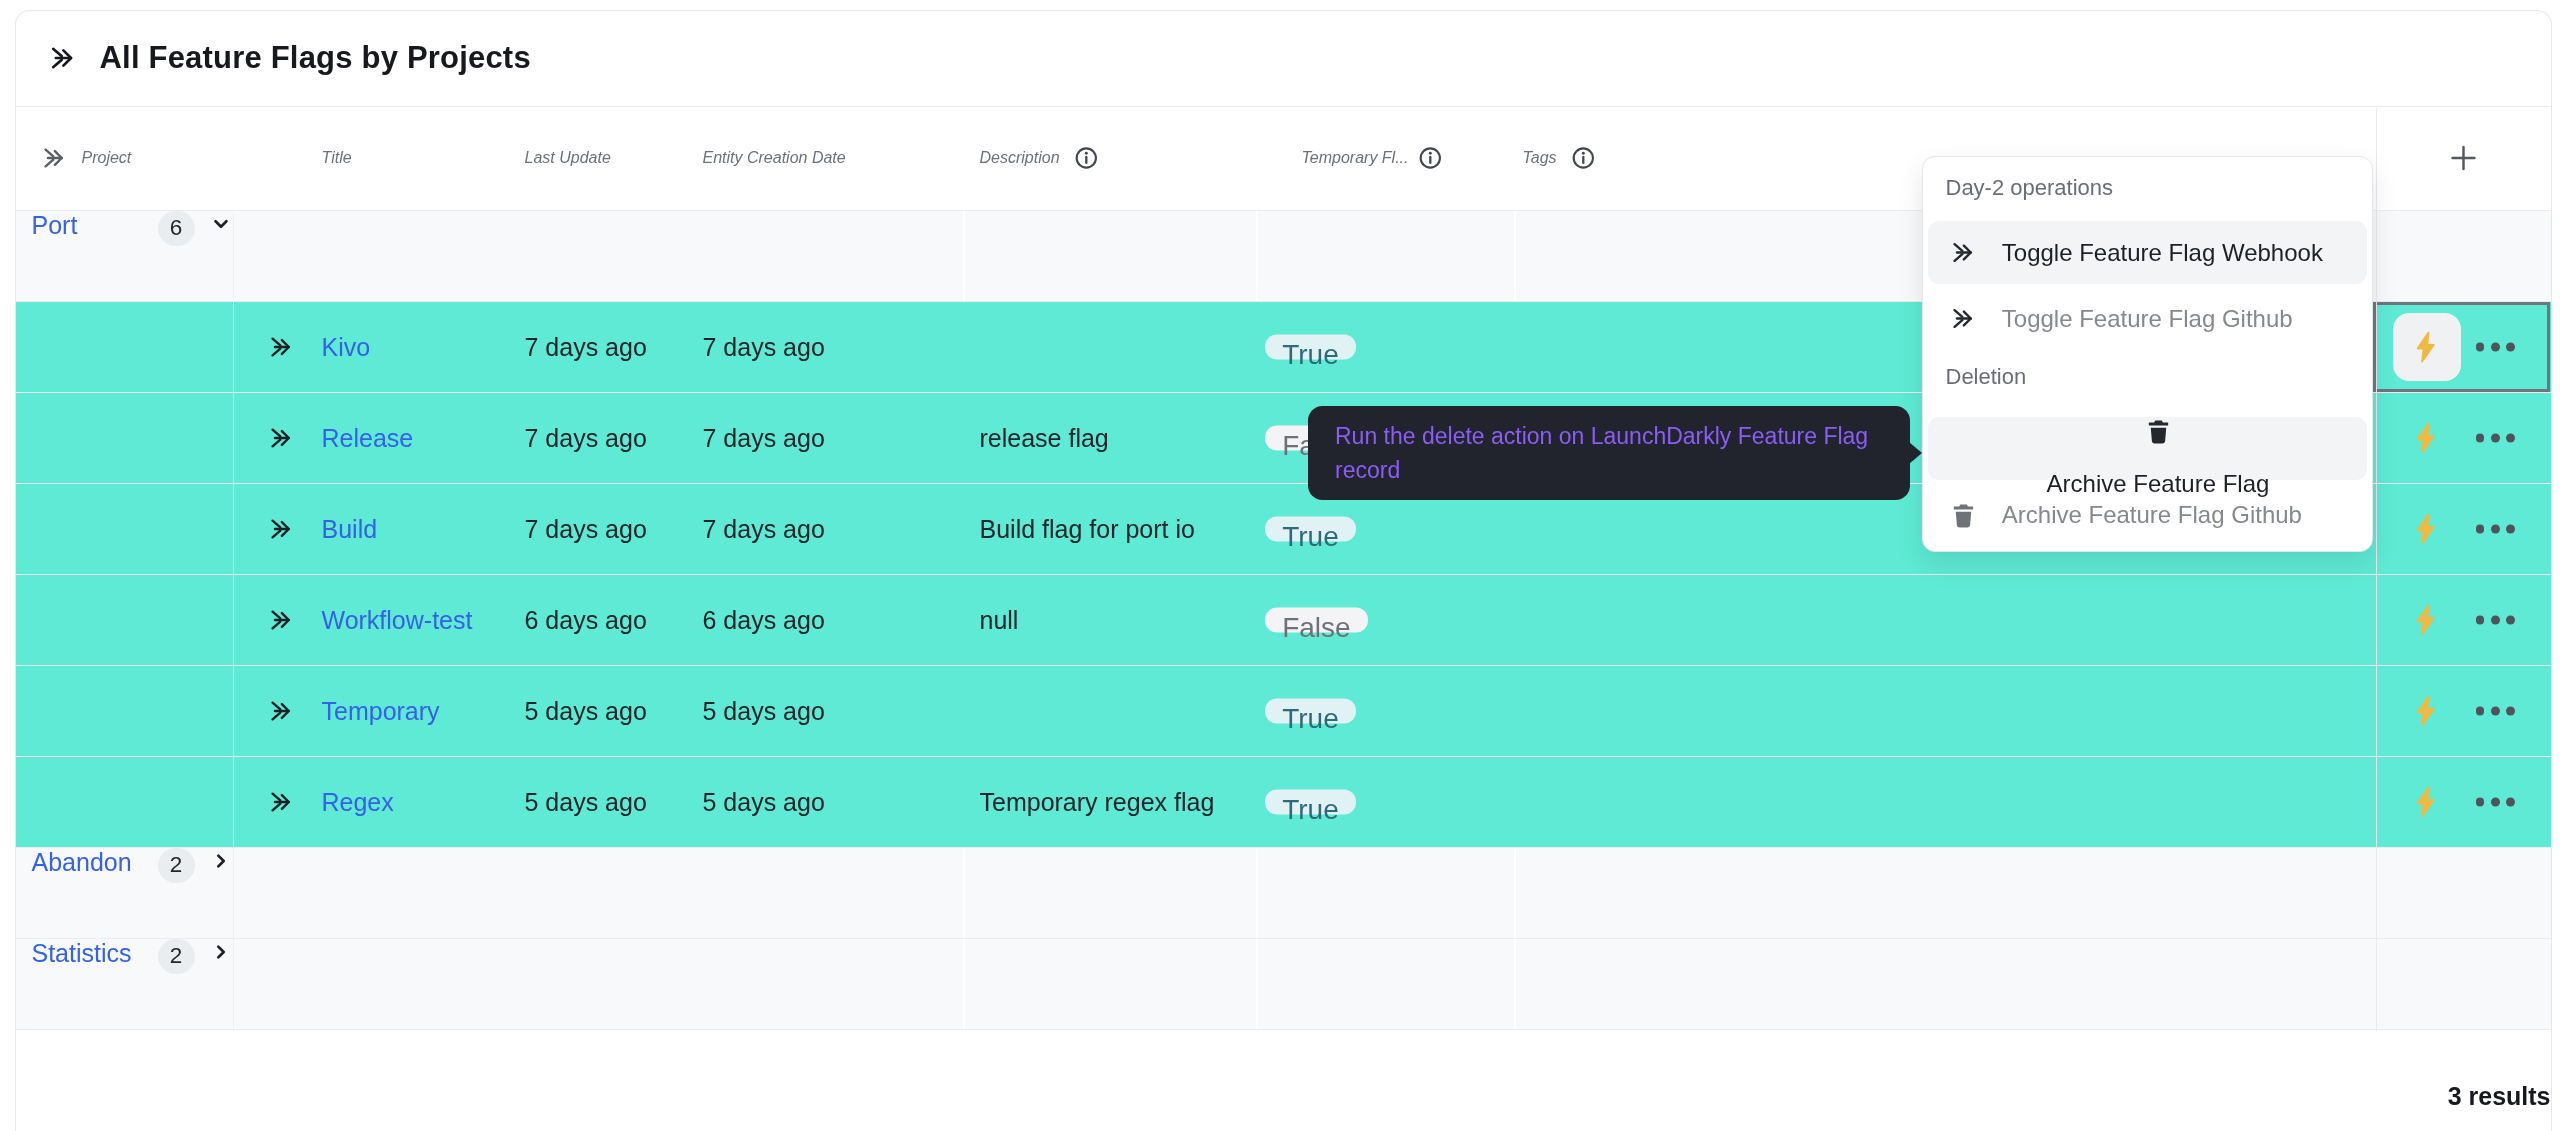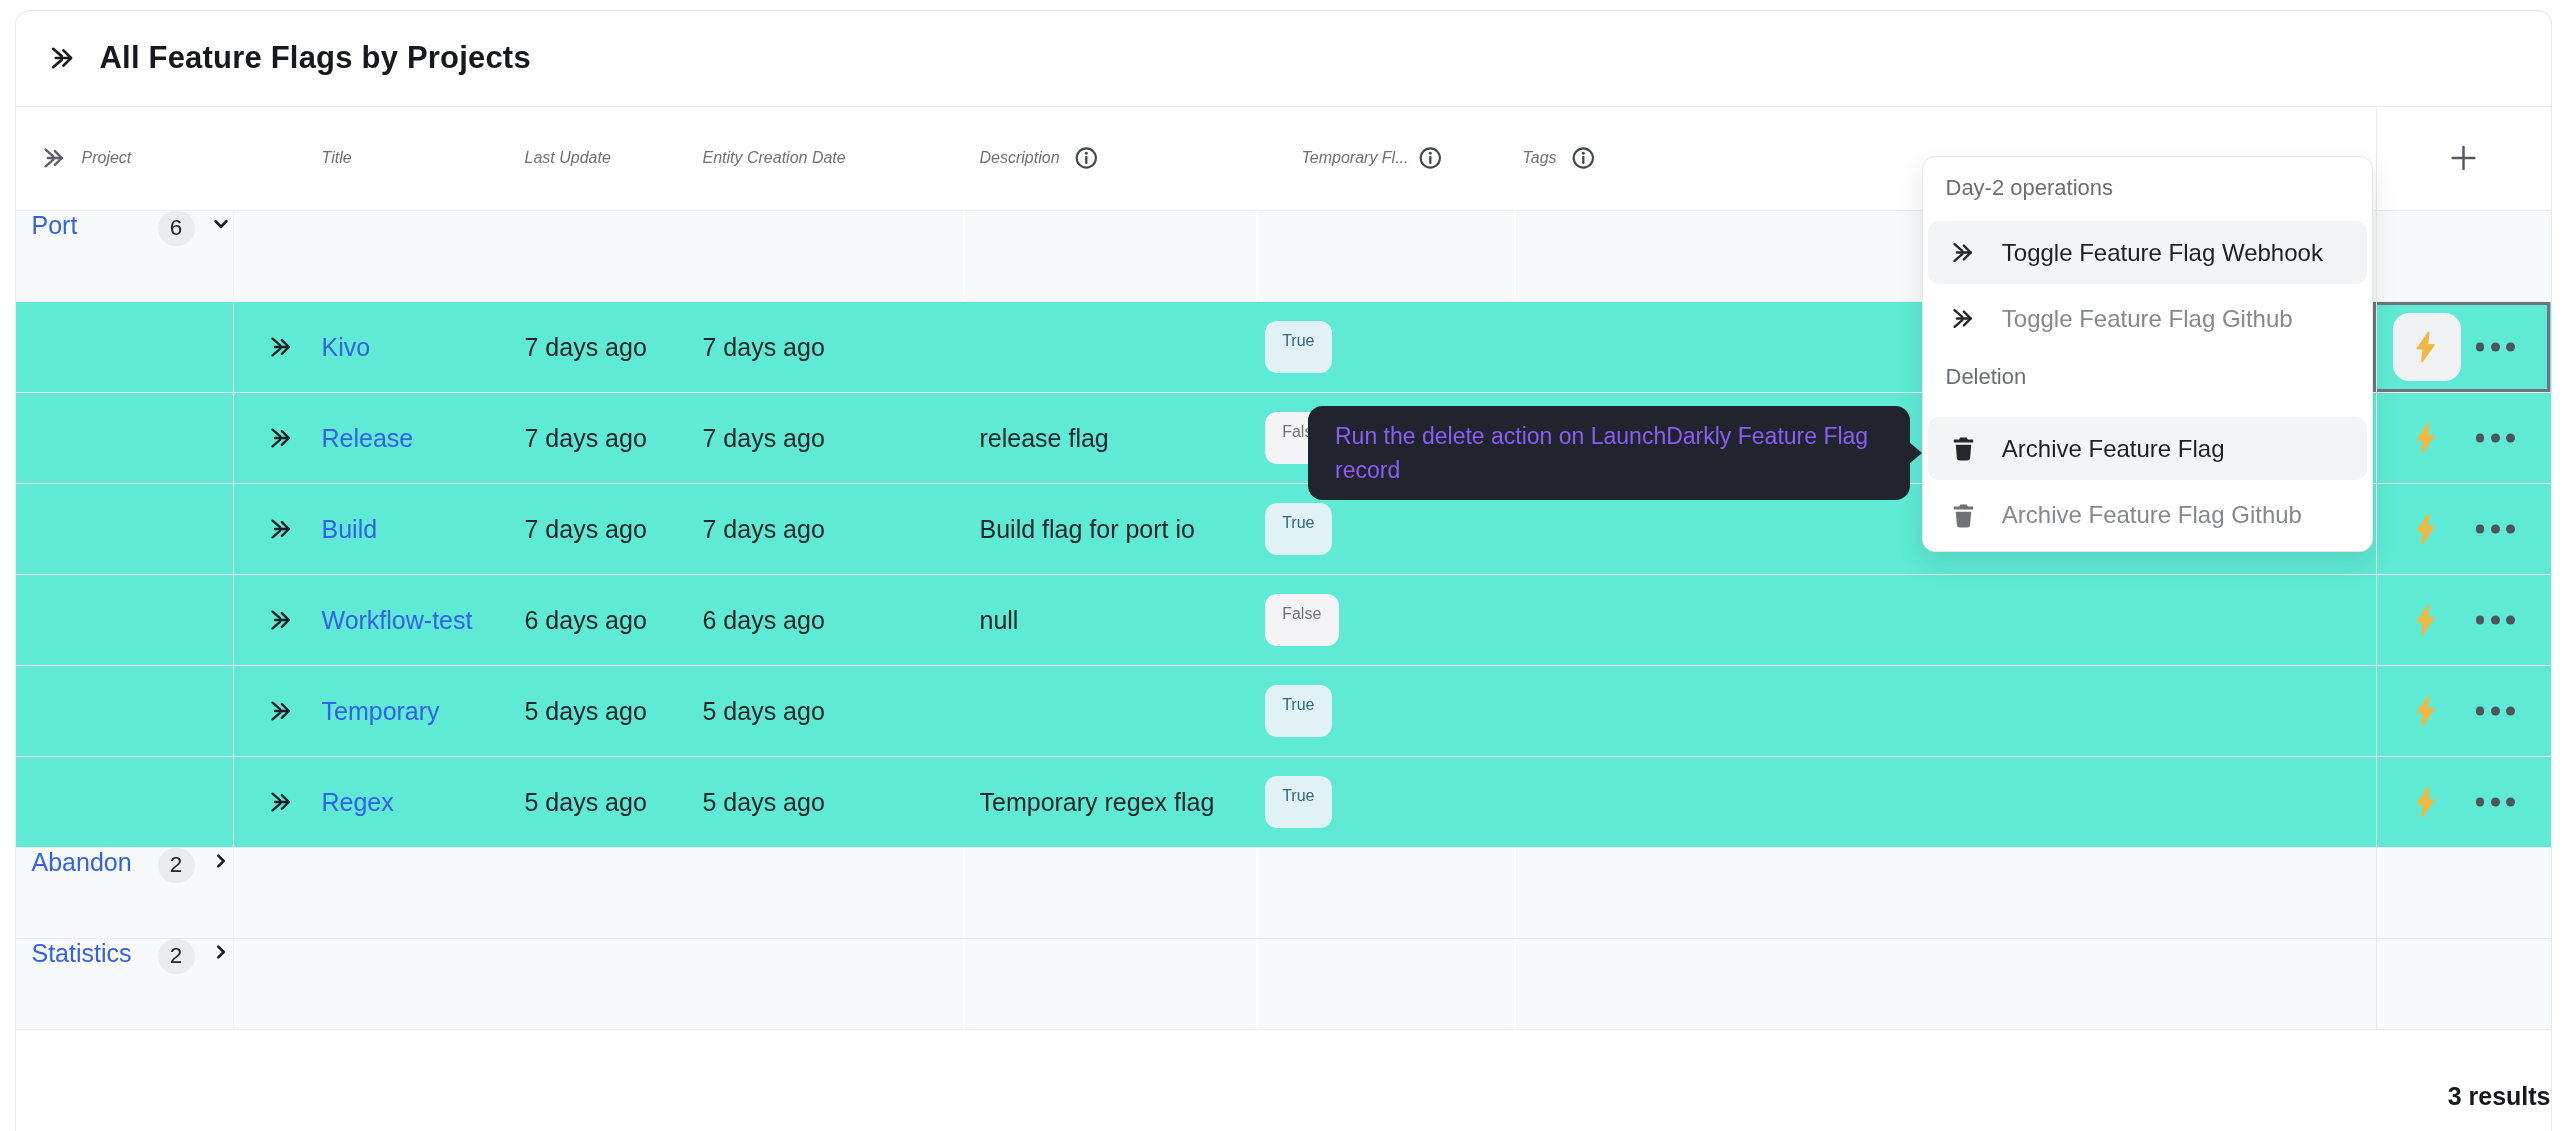--- a/index.html
+++ b/index.html
@@ -36,21 +36,21 @@
   
   .tbody{position:relative;}
   .row{position:relative;height:91px;box-sizing:border-box;border-bottom:1.6px solid #ececee;background:#5eead4;}
   .row.grp{background:#f8f9fa;display:flex;align-items:flex-start;padding-left:16px;}
   .cell{position:absolute;top:50%;transform:translateY(-50%);font-size:25px;color:#22262c;white-space:nowrap;}
   .c-arrow{left:251px;width:29px;height:29px;color:#1d2126;}
   .c-title{left:306px;color:#3461e6;text-decoration:none;cursor:pointer;}
   .c-update{left:509px;}
   .c-created{left:687px;}
   .c-desc{left:964px;}
-  .c-badge{left:1249px;height:52px;line-height:39px;padding:0 17.7px;border-radius:12px;font-size:16px;}
+  .c-badge{left:1249px;height:25px;line-height:39px;padding:0 17.7px;border-radius:12px;font-size:28px;}
   .b-true{background:#e1f2f5;color:#2e6b78;}
   .b-false{background:#f4f4f6;color:#6e7277;}
   .c-bolt{left:2393px;width:35px;height:35px;color:#efb944;}
   .bolt-bg{position:absolute;left:2377px;top:50%;transform:translateY(-50%);width:68px;height:68px;
            border-radius:16px;background:#f0f1f3;}
   .c-dots{left:2460px;display:flex;gap:6.4px;align-items:center;}
   .c-dots i{width:8.9px;height:8.9px;border-radius:50%;background:#4f545a;display:block;}
   .sel-cell{position:absolute;left:2357px;top:0;bottom:0;width:177px;box-sizing:border-box;
             border:3.2px solid #70757d;}
 
@@ -75,21 +75,21 @@
         padding-top:13px;}
   .msection{height:35px;display:flex;align-items:center;padding-left:22.5px;font-size:22px;color:#6a6e74;}
   .mitem{height:63px;margin:0 4.8px;border-radius:11.3px;display:flex;align-items:center;gap:24px;
          padding-left:21px;font-size:24px;color:#85888d;cursor:pointer;}
   .mitem .ic{width:29px;height:29px;color:#24272c;}
   .mitem.hl{background:#f3f4f6;color:#1d2025;}
   .mitem.dim-icon .ic{color:#6f7378;}
   .mi-1{margin-top:16px;}
   .mi-2{margin-top:3.2px;}
   .msection.s2{margin-top:9.7px;}
-  .mi-3{margin-top:22.5px;}
+  .mi-3{margin-top:22.5px;flex-direction:column;}
   .mi-4{margin-top:3.2px;}
 
   
   .tooltip{position:absolute;left:1308px;top:406px;width:602px;box-sizing:border-box;background:#22242d;color:#8b5cf6;
            border-radius:14.5px;padding:13px 27px;font-size:23px;line-height:34px;z-index:50;}
   .tooltip:after{content:"";position:absolute;right:-12px;top:50%;margin-top:-11.3px;
                  border-left:13.7px solid #22242d;border-top:11.3px solid transparent;border-bottom:11.3px solid transparent;}
 
   .ic{display:inline-block;flex:0 0 auto;}
 </style>

